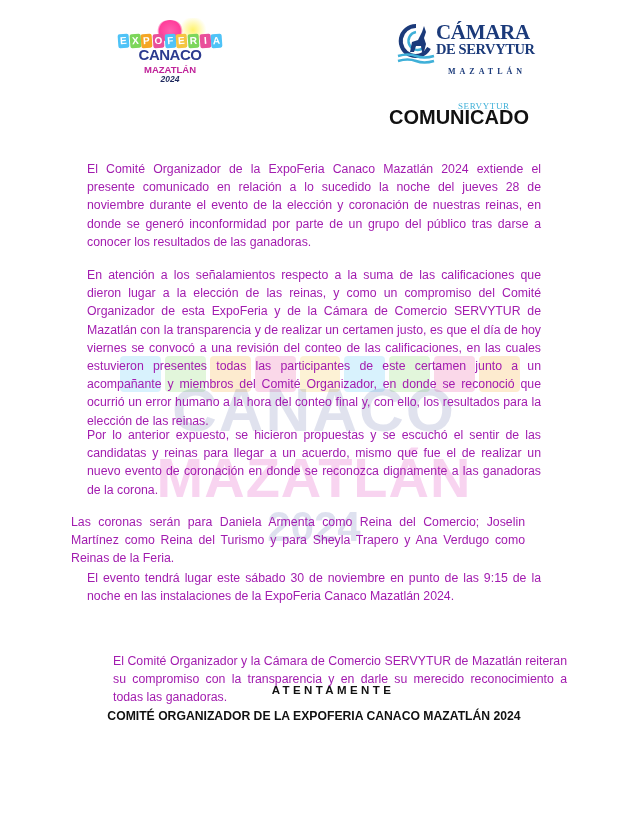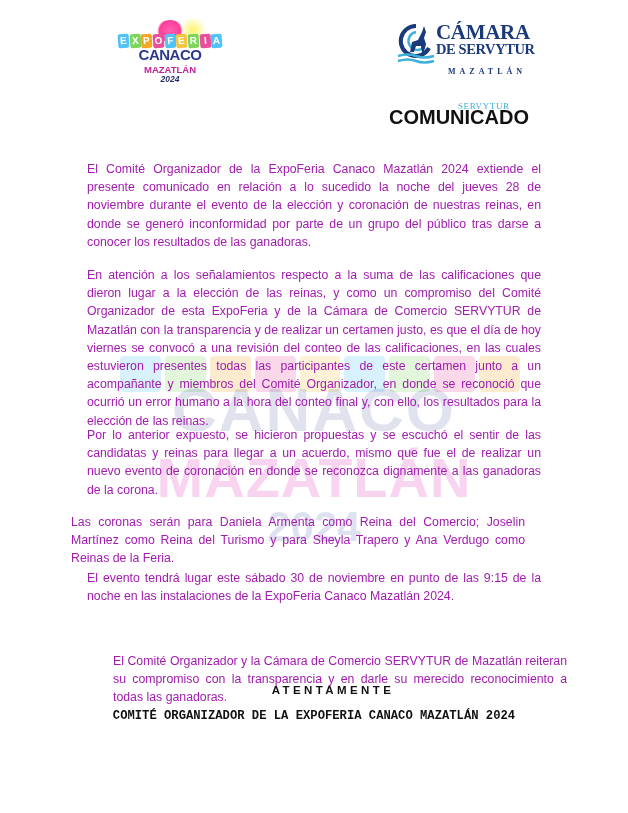--- a/index.html
+++ b/index.html
@@ -38,21 +38,21 @@
   .wm-yr { position: absolute; left: 0; width: 628px; top: 505px; text-align: center; font-size: 42px; font-weight: bold; color: #3a4aa0; opacity: 0.16; line-height: 44px; }
   .para { font-size: 12.3px; line-height: 18.2px; text-align: justify; margin: 0 0 18px 0; color: #a21caf; }
   .p1 { position: absolute; left: 87px; top: 160px; width: 454px; }
   .p2 { position: absolute; left: 87px; top: 266px; width: 454px; }
   .p3 { position: absolute; left: 87px; top: 426px; width: 454px; }
   .p4 { position: absolute; left: 71px; top: 513px; width: 454px; }
   .p5 { position: absolute; left: 87px; top: 569px; width: 454px; }
   .p6 { position: absolute; left: 87px; top: 652px; width: 454px; margin-left: 26px; }
 
   .closing { position: absolute; left: 0; width: 628px; top: 684px; text-align: center; font-size: 11.5px; font-weight: bold; letter-spacing: 3.4px; color: #111; padding-left: 19px; }
-  .signature { position: absolute; left: 0; width: 628px; top: 709px; text-align: center; font-size: 12.2px; font-weight: bold; color: #111; font-family: Liberation Mono, monospace; }
+  .signature { position: absolute; left: 0; width: 628px; top: 709px; text-align: center; font-size: 12.2px; font-weight: bold; color: #111; }
 </style>
 </head>
 <body>
 
 <div class="wm">
   <div class="wm-blocks">
     <div style="background:#4fc3f7"></div>
     <div style="background:#7cd65a"></div>
     <div style="background:#f5a623"></div>
     <div style="background:#e94f9a"></div>

